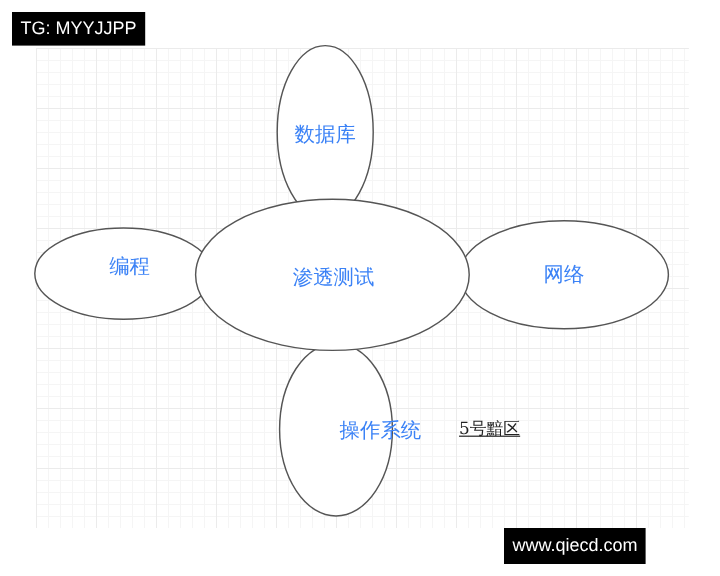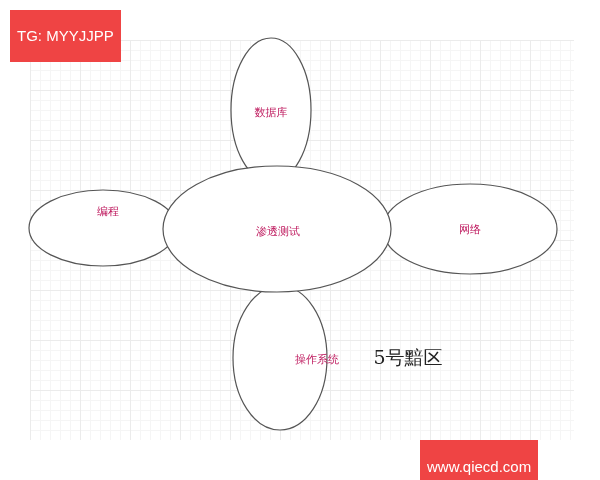--- a/index.html
+++ b/index.html
@@ -14,30 +14,30 @@
     background-image:
       linear-gradient(to right, #ebebeb 1px, transparent 1px),
       linear-gradient(to bottom, #ebebeb 1px, transparent 1px),
       linear-gradient(to right, #f5f5f5 1px, transparent 1px),
       linear-gradient(to bottom, #f5f5f5 1px, transparent 1px);
     background-size: 50px 50px, 50px 50px, 10px 10px, 10px 10px;
   }
   svg.diagram { position: absolute; left: 0; top: 0; }
   .node-label {
     position: absolute; transform: translate(-50%, -50%);
-    font-size: 11px; color: #be185d; white-space: nowrap;
+    font-size: 17px; color: #3b82f6; white-space: nowrap;
   }
   .caption {
     position: absolute; transform: translate(-50%, -50%);
-    font-size: 19px; color: #222; white-space: nowrap;
+    font-size: 14px; color: #222; white-space: nowrap; text-decoration: underline;
   }
   .watermark {
-    position: absolute; background: #ef4444; color: #ffffff;
+    position: absolute; background: #000000; color: #ffffff;
     font-family: "Liberation Sans", "DejaVu Sans", sans-serif;
-    font-size: 15px; line-height: 28px; padding: 12px 7px;
+    font-size: 15px; line-height: 28px; padding: 0 7px;
   }
   .wm-top { left: 10px; top: 10px; height: 28px; }
   .wm-bottom { left: 420px; top: 440px; height: 30px; line-height: 30px; font-size: 15px; }
 </style>
 </head>
 <body>
 
 <div class="grid"></div>
 
 <svg class="diagram" width="600" height="480">
@@ -47,21 +47,21 @@
   <ellipse cx="280" cy="358" rx="47" ry="72" fill="#ffffff" stroke="#555" stroke-width="1.2"></ellipse>
 
   <ellipse cx="103" cy="228" rx="74" ry="38" fill="#ffffff" stroke="#555" stroke-width="1.2"></ellipse>
 
   <ellipse cx="470" cy="229" rx="87" ry="45" fill="#ffffff" stroke="#555" stroke-width="1.2"></ellipse>
 
   <ellipse cx="277" cy="229" rx="114" ry="63" fill="#ffffff" stroke="#555" stroke-width="1.2"></ellipse>
 </svg>
 
 <div class="node-label" style="left:271px; top:112px;">数据库</div>
-<div class="node-label" style="left:108px; top:211px;">编程</div>
+<div class="node-label" style="left:108px; top:222px;">编程</div>
 <div class="node-label" style="left:470px; top:229px;">网络</div>
 <div class="node-label" style="left:280px; top:359px;margin-left:37px;">操作系统</div>
 <div class="node-label" style="left:278px; top:231px;font-family:Liberation Mono, monospace;">渗透测试</div>
 
 <div class="caption" style="left:408px; top:358px;">5号黯区</div>
 
 <div class="watermark wm-top">TG: MYYJJPP</div>
 <div class="watermark wm-bottom">www.qiecd.com</div>
 
 </body></html>

